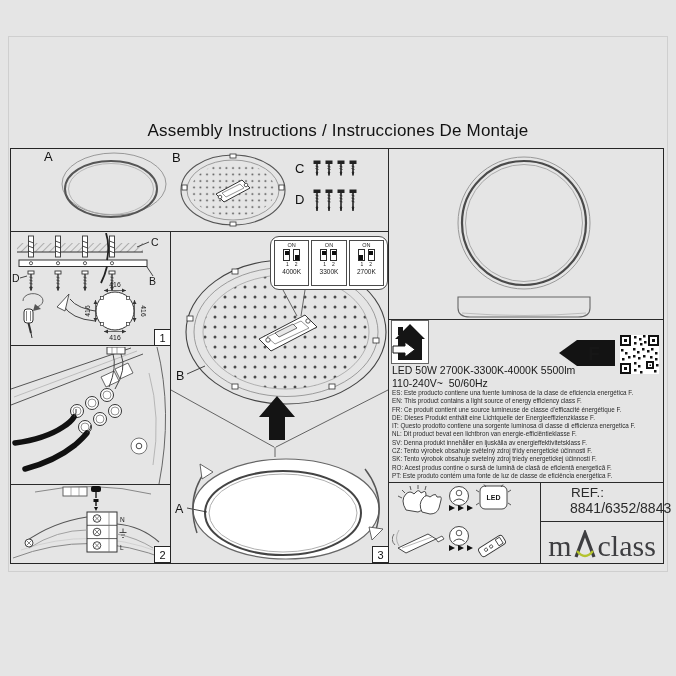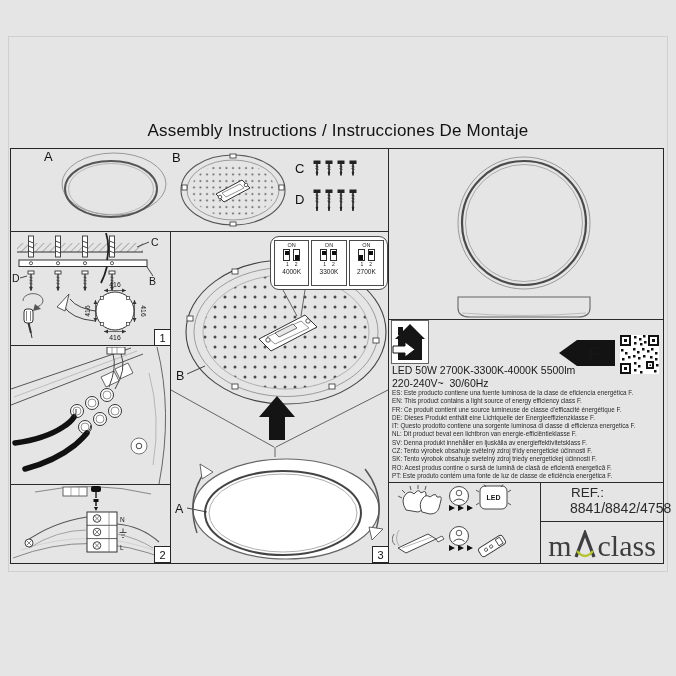--- a/index.html
+++ b/index.html
@@ -458,21 +458,21 @@
     <path d="M72,163 Q134,168 196,163" fill="none" stroke="#aaa" stroke-width="0.7"></path>
   </svg>
 
   <svg class="abs" style="left:391px;top:320px;" width="38" height="44" viewBox="0 0 38 44">
     <rect x="0.5" y="0.5" width="37" height="43" fill="#fff" stroke="#555" stroke-width="0.9"></rect>
     <polygon points="19,4 34,19 31,19 31,40 7,40 7,19 4,19" fill="#151515"></polygon>
     <rect x="7" y="7" width="5" height="8" fill="#151515"></rect>
     <polygon points="2,26 14,26 14,22 24,29.5 14,37 14,33 2,33" fill="#fff" stroke="#151515" stroke-width="1"></polygon>
   </svg>
   <div class="spec" style="top:364px;">LED 50W 2700K-3300K-4000K 5500lm</div>
-  <div class="spec" style="top:377px;">220-240V~  30/60Hz</div>
+  <div class="spec" style="top:377px;">110-240V~  50/60Hz</div>
 
   <svg class="abs" style="left:556px;top:337px;" width="62" height="32" viewBox="0 0 62 32">
     <polygon points="3,16 21,3 59,3 59,29 21,29" fill="#131313"></polygon>
     <text x="38" y="23" font-size="19" font-weight="bold" fill="#ffffff" text-anchor="middle">F</text>
   </svg>
 
   <svg class="abs" style="left:620px;top:335px;" width="39" height="39" viewBox="0 0 39 39">
     <rect x="0" y="0" width="39" height="39" fill="#fff"></rect>
     <g fill="#111">
       <rect x="0" y="0" width="11" height="11"></rect>
@@ -588,21 +588,21 @@
     </g>
     <g transform="rotate(-32 100 62)" stroke="#333" fill="#fff">
       <rect x="86" y="57" width="28" height="10" rx="3" stroke-width="0.9"></rect>
       <circle cx="93" cy="62" r="1.6" stroke-width="0.8"></circle>
       <circle cx="99" cy="62" r="1.6" stroke-width="0.8"></circle>
       <rect x="106" y="58.5" width="5" height="7" stroke-width="0.8"></rect>
     </g>
   </svg>
 
   <div class="reftext" style="left:547px;top:485px;font-size:13.5px;">REF.:</div>
-  <div class="reftext" style="left:546px;top:500px;font-size:14px;">8841/8842/4758</div>
+  <div class="reftext" style="left:546px;top:500px;font-size:14px;">8841/6352/8843</div>
 
   <div class="brand">
     <span>m</span>
     <svg width="24" height="30" viewBox="0 0 24 30" style="margin:0 1px 2px 1px;">
       <path d="M3,27 L12,3 L21,27" fill="none" stroke="#3e3e41" stroke-width="3.2"></path>
       <path d="M4,21 Q12,31 20,21" fill="none" stroke-width="2.4" stroke="#b4c32e"></path>
     </svg>
     <span>class</span>
   </div>
 

